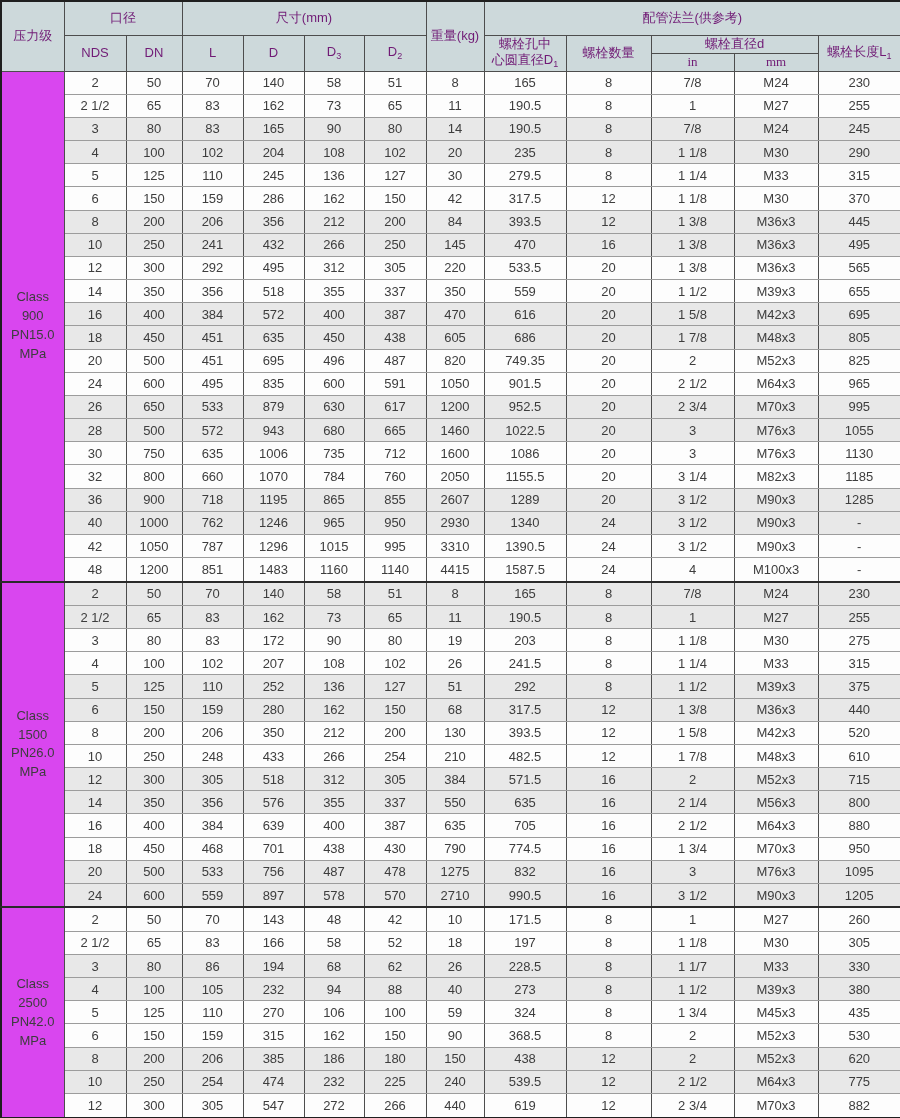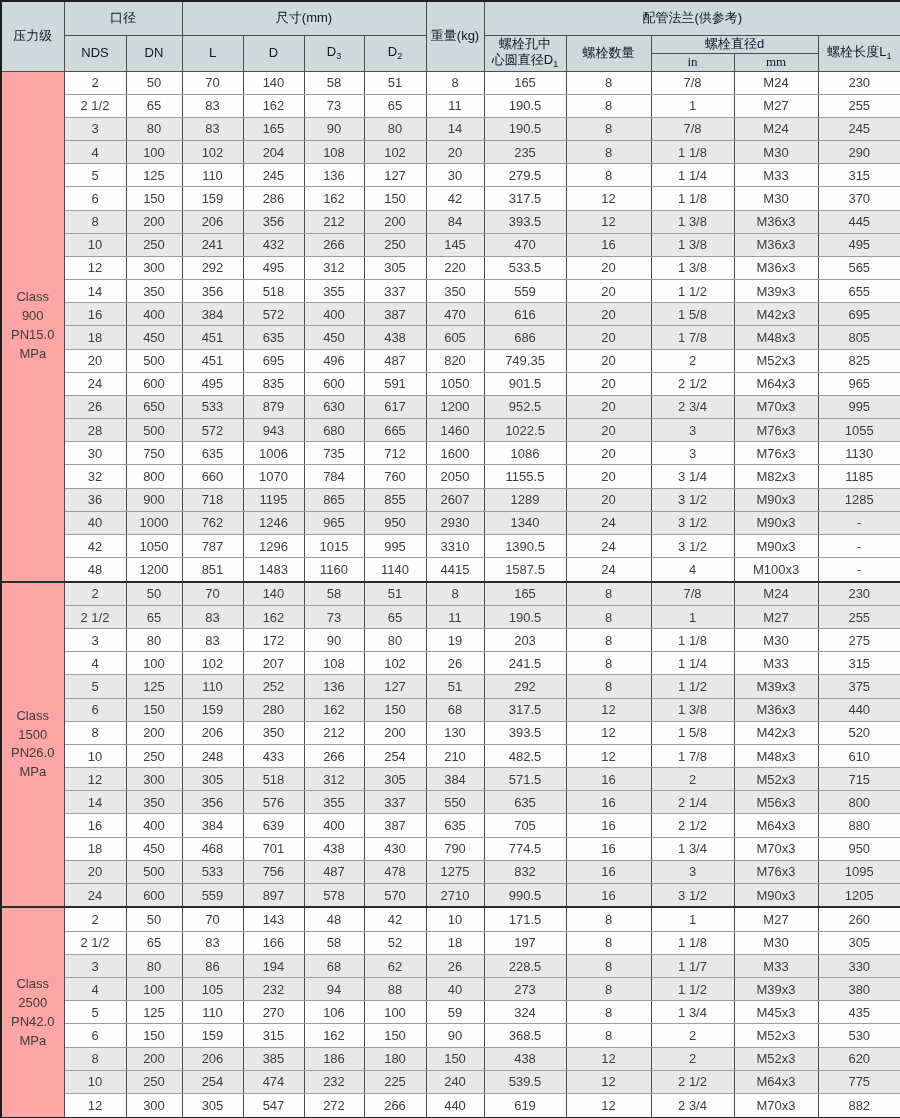--- a/index.html
+++ b/index.html
@@ -1,30 +1,30 @@
 <!DOCTYPE html>
 <html><head>
 <meta charset="utf-8">
 <style>
   html,body{margin:0;padding:0;background:#fff;}
   body{font-family:"Liberation Sans","DejaVu Sans",sans-serif;color:#3d3d3d;}
   table.spec{width:900px;height:1118px;border-collapse:collapse;table-layout:fixed;
              border:2px solid #1f1f1f;}
-  thead th{background:#cdd9db;font-weight:normal;font-size:13px;color:#0f172a;
+  thead th{background:#cdd9db;font-weight:normal;font-size:13px;color:#701a75;
            border:1px solid #4d4d4d;padding:0;line-height:1.25;}
   thead tr.h1 th{height:33px;}
   thead tr.h2 th{height:16px;}
   thead tr.h3 th{height:16px;font-family:Liberation Serif, serif;}
   tbody td{font-size:13px;text-align:center;vertical-align:middle;padding:0;
            border-left:1px solid #4d4d4d;border-right:1px solid #4d4d4d;
            border-top:1px solid #9c9c9c;border-bottom:1px solid #9c9c9c;
            background:#fdfdfd;}
   tbody tr.g td{background:#e8e8e8;}
   tbody tr.sec-start td, tbody tr.sec-start th{border-top:2px solid #2a2a2a;}
-  th.plabel{background:#fca5a5;font-weight:normal;font-size:13px;color:#3d3d3d;
+  th.plabel{background:#d946ef;font-weight:normal;font-size:13px;color:#3d3d3d;
             border:1px solid #4d4d4d;border-left:none;text-align:center;
             vertical-align:middle;white-space:pre-line;line-height:1.45;padding:0;}
   .subsc{font-size:9px;vertical-align:-3px;}
   .nowrap{white-space:nowrap;}
 </style>
 </head>
 <body>
 
 <table class="spec">
   <colgroup>

